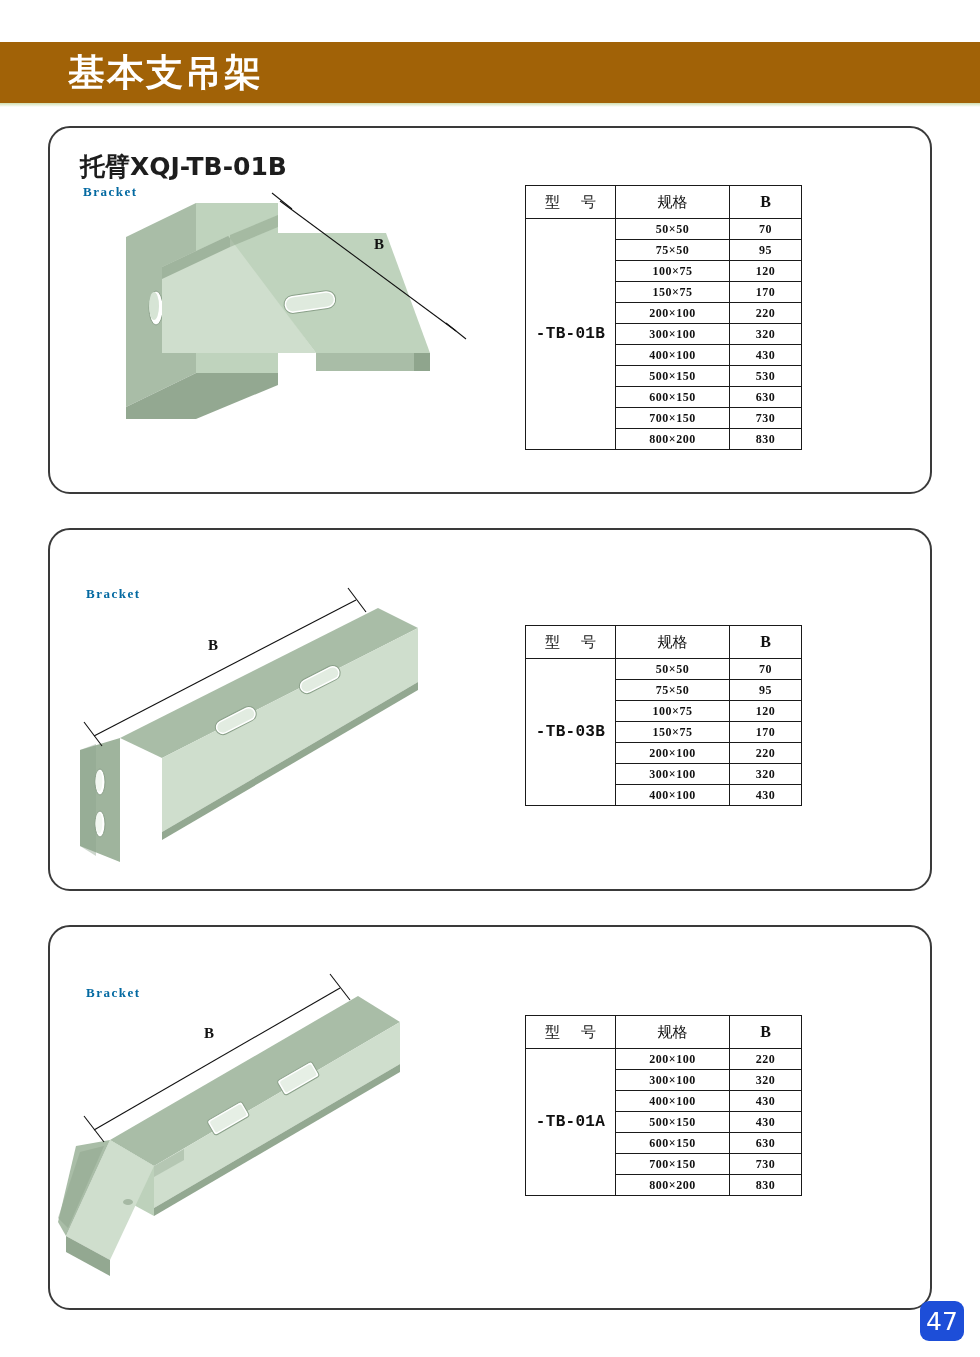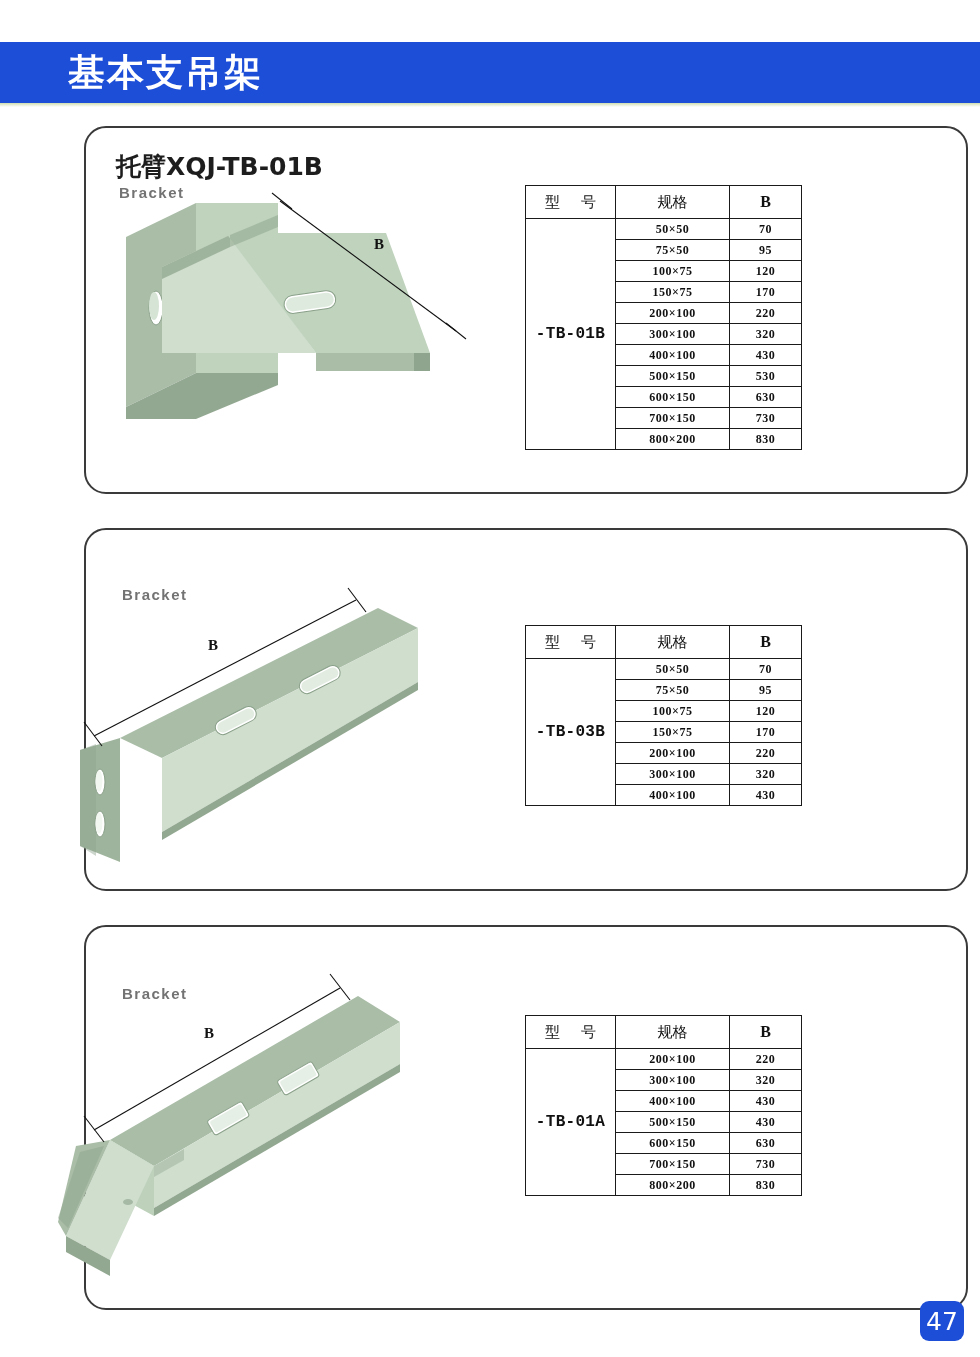--- a/index.html
+++ b/index.html
@@ -11,21 +11,21 @@
     font-family: "Liberation Sans", "DejaVu Sans", sans-serif;
     position: relative;
     overflow: hidden;
   }
 
   
   .banner {
     position: absolute;
     left: 0; top: 42px;
     width: 980px; height: 61px;
-    background: #1d4ed8;
+    background: #a16207;
     display: flex;
     align-items: center;
   }
   .banner-shadow {
     position: absolute;
     left: 0; top: 103px;
     width: 980px; height: 4px;
     background: linear-gradient(to bottom, rgba(120,160,30,0.35), rgba(255,255,255,0));
   }
   .banner-title {
@@ -38,44 +38,43 @@
   }
 
   
   .card {
     position: absolute;
     left: 48px;
     width: 884px;
     border: 2px solid #3a3a3a;
     border-radius: 22px;
     background: #ffffff;
-    margin-left: 36px;
   }
   #card-1 { top: 126px; height: 368px; }
   #card-2 { top: 528px; height: 363px; }
   #card-3 { top: 925px; height: 385px; }
 
   .card-title {
     position: absolute;
     left: 30px; top: 22px;
     font-size: 25px;
     font-weight: bold;
     color: #1d1d1d;
     letter-spacing: 0px;
     font-family: "DejaVu Sans", "Liberation Sans", sans-serif;
     white-space: nowrap;
   }
   .card-subtitle {
     position: absolute;
     left: 33px; top: 56px;
-    font-size: 15px;
+    font-size: 13px;
     font-weight: bold;
-    color: #737373;
+    color: #0369a1;
     letter-spacing: 1.5px;
-    font-family: Liberation Sans, sans-serif;
+    font-family: Liberation Serif, serif;
   }
   #card-3 .card-subtitle { left: 36px; top: 58px; }
   #card-2 .card-subtitle { left: 36px; }
 
   
   .spec-table {
     position: absolute;
     border-collapse: collapse;
     font-family: "Liberation Serif", "DejaVu Serif", serif;
   }

